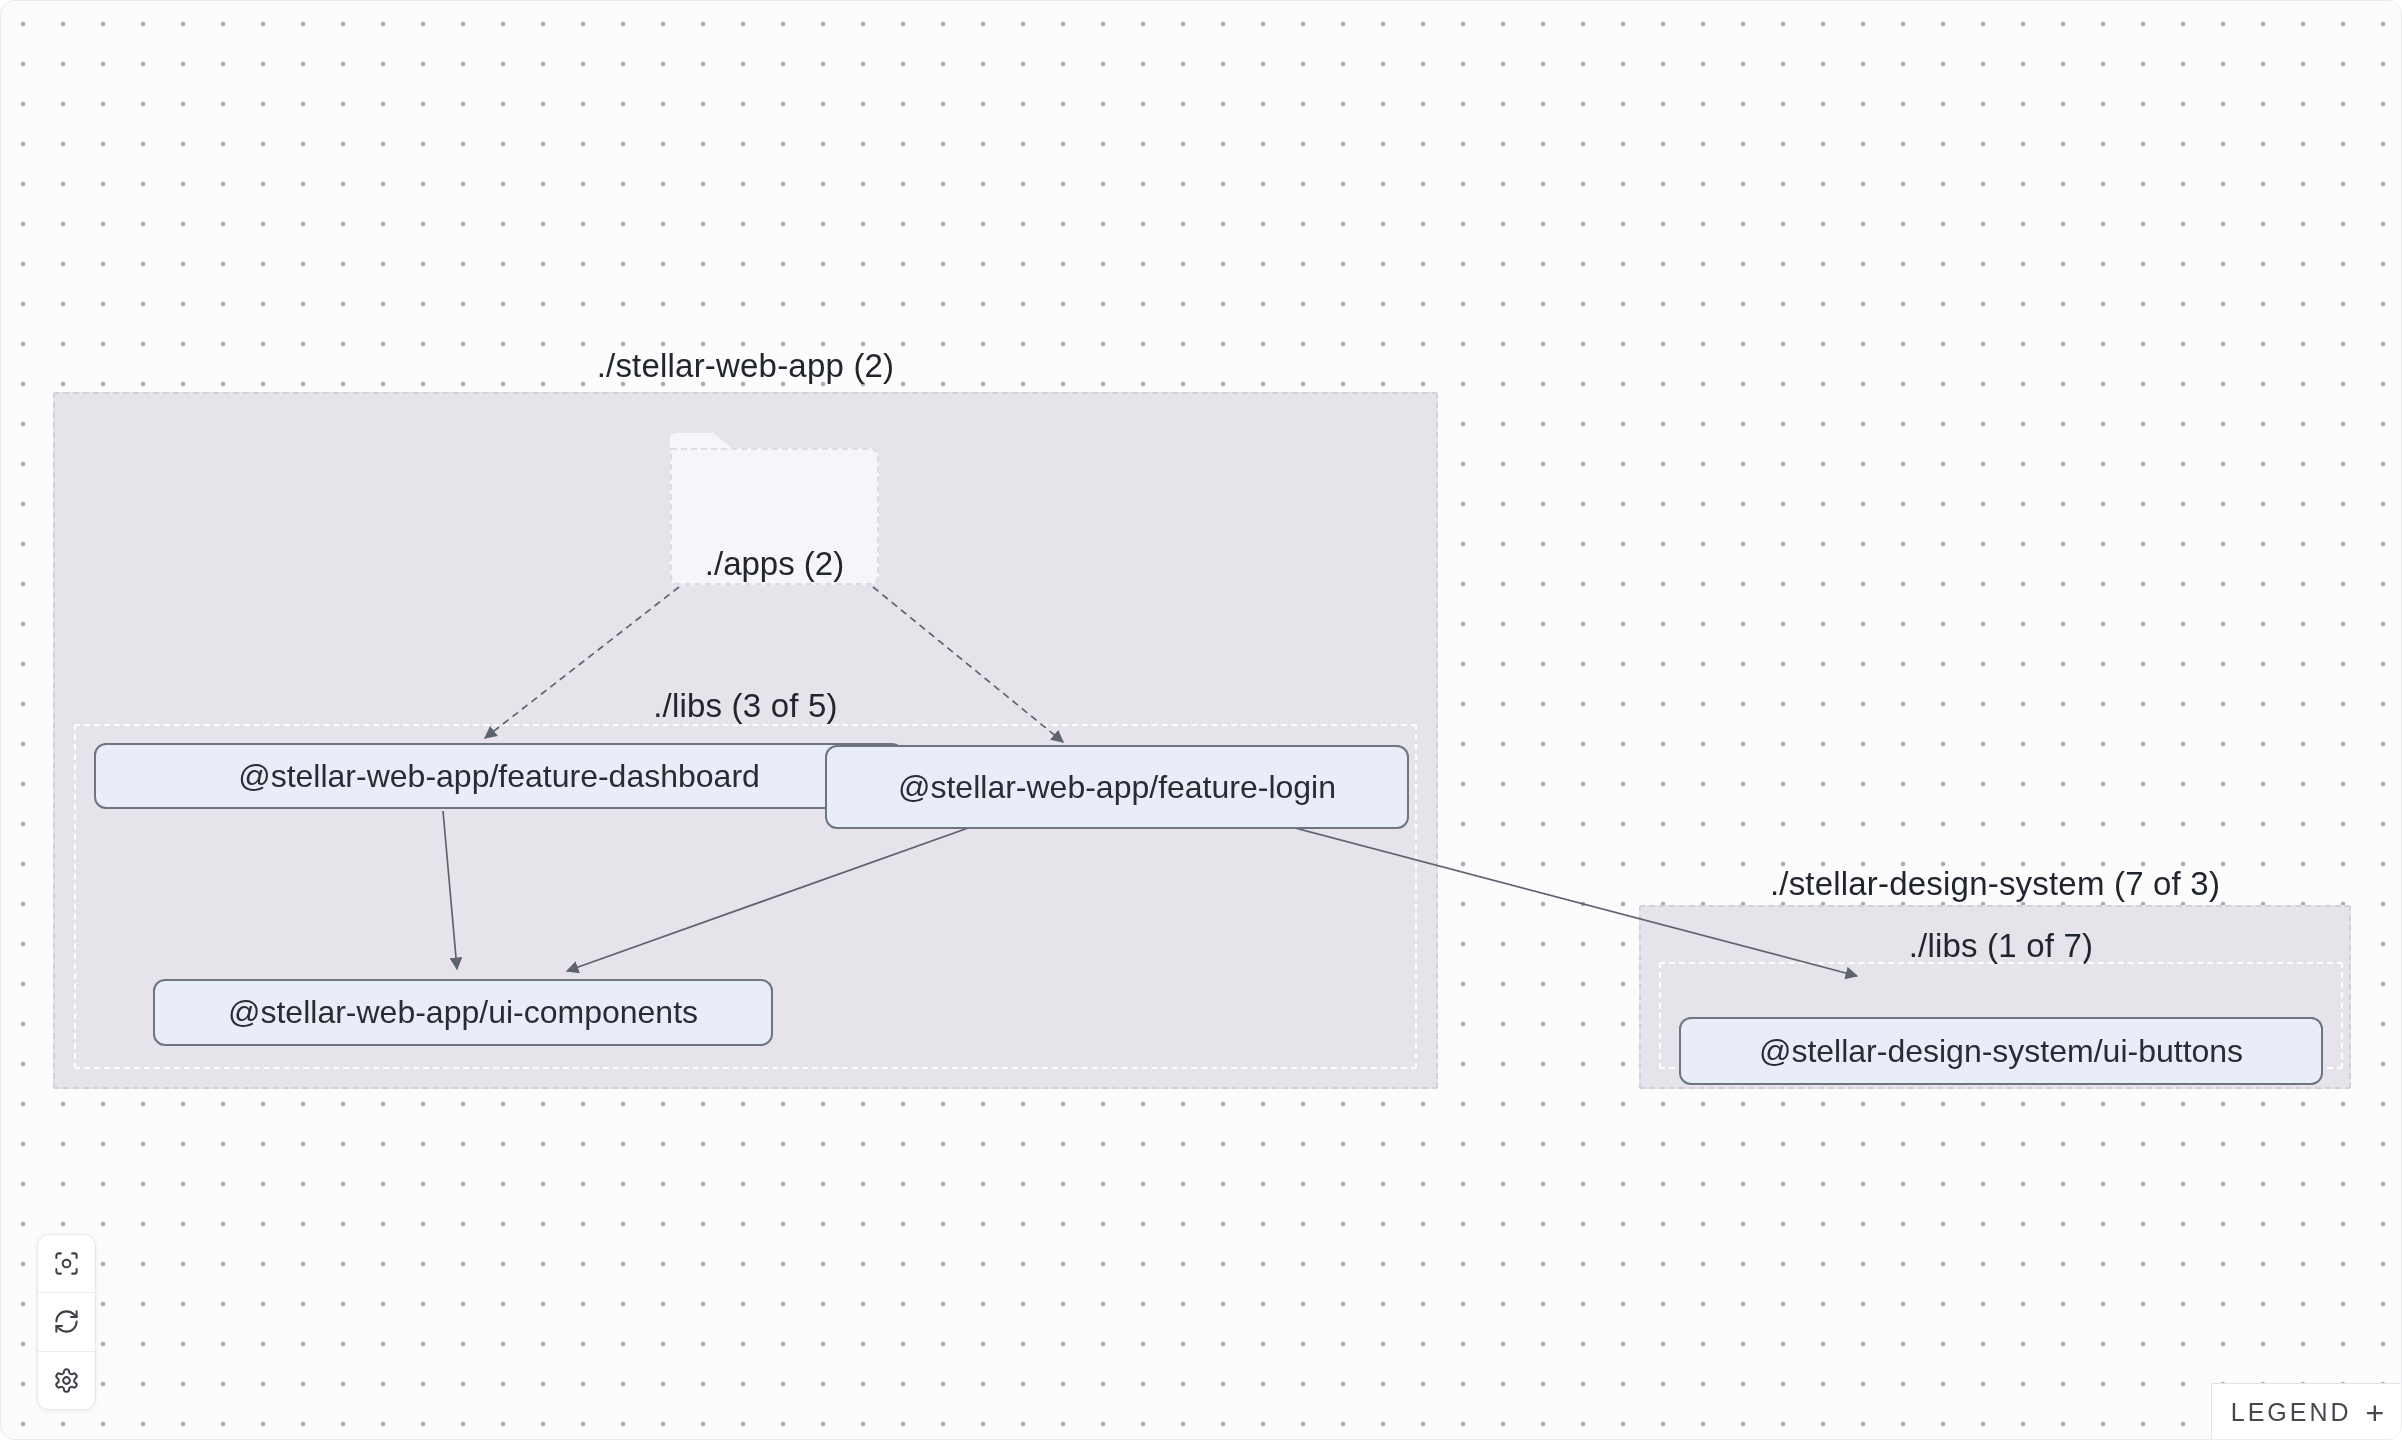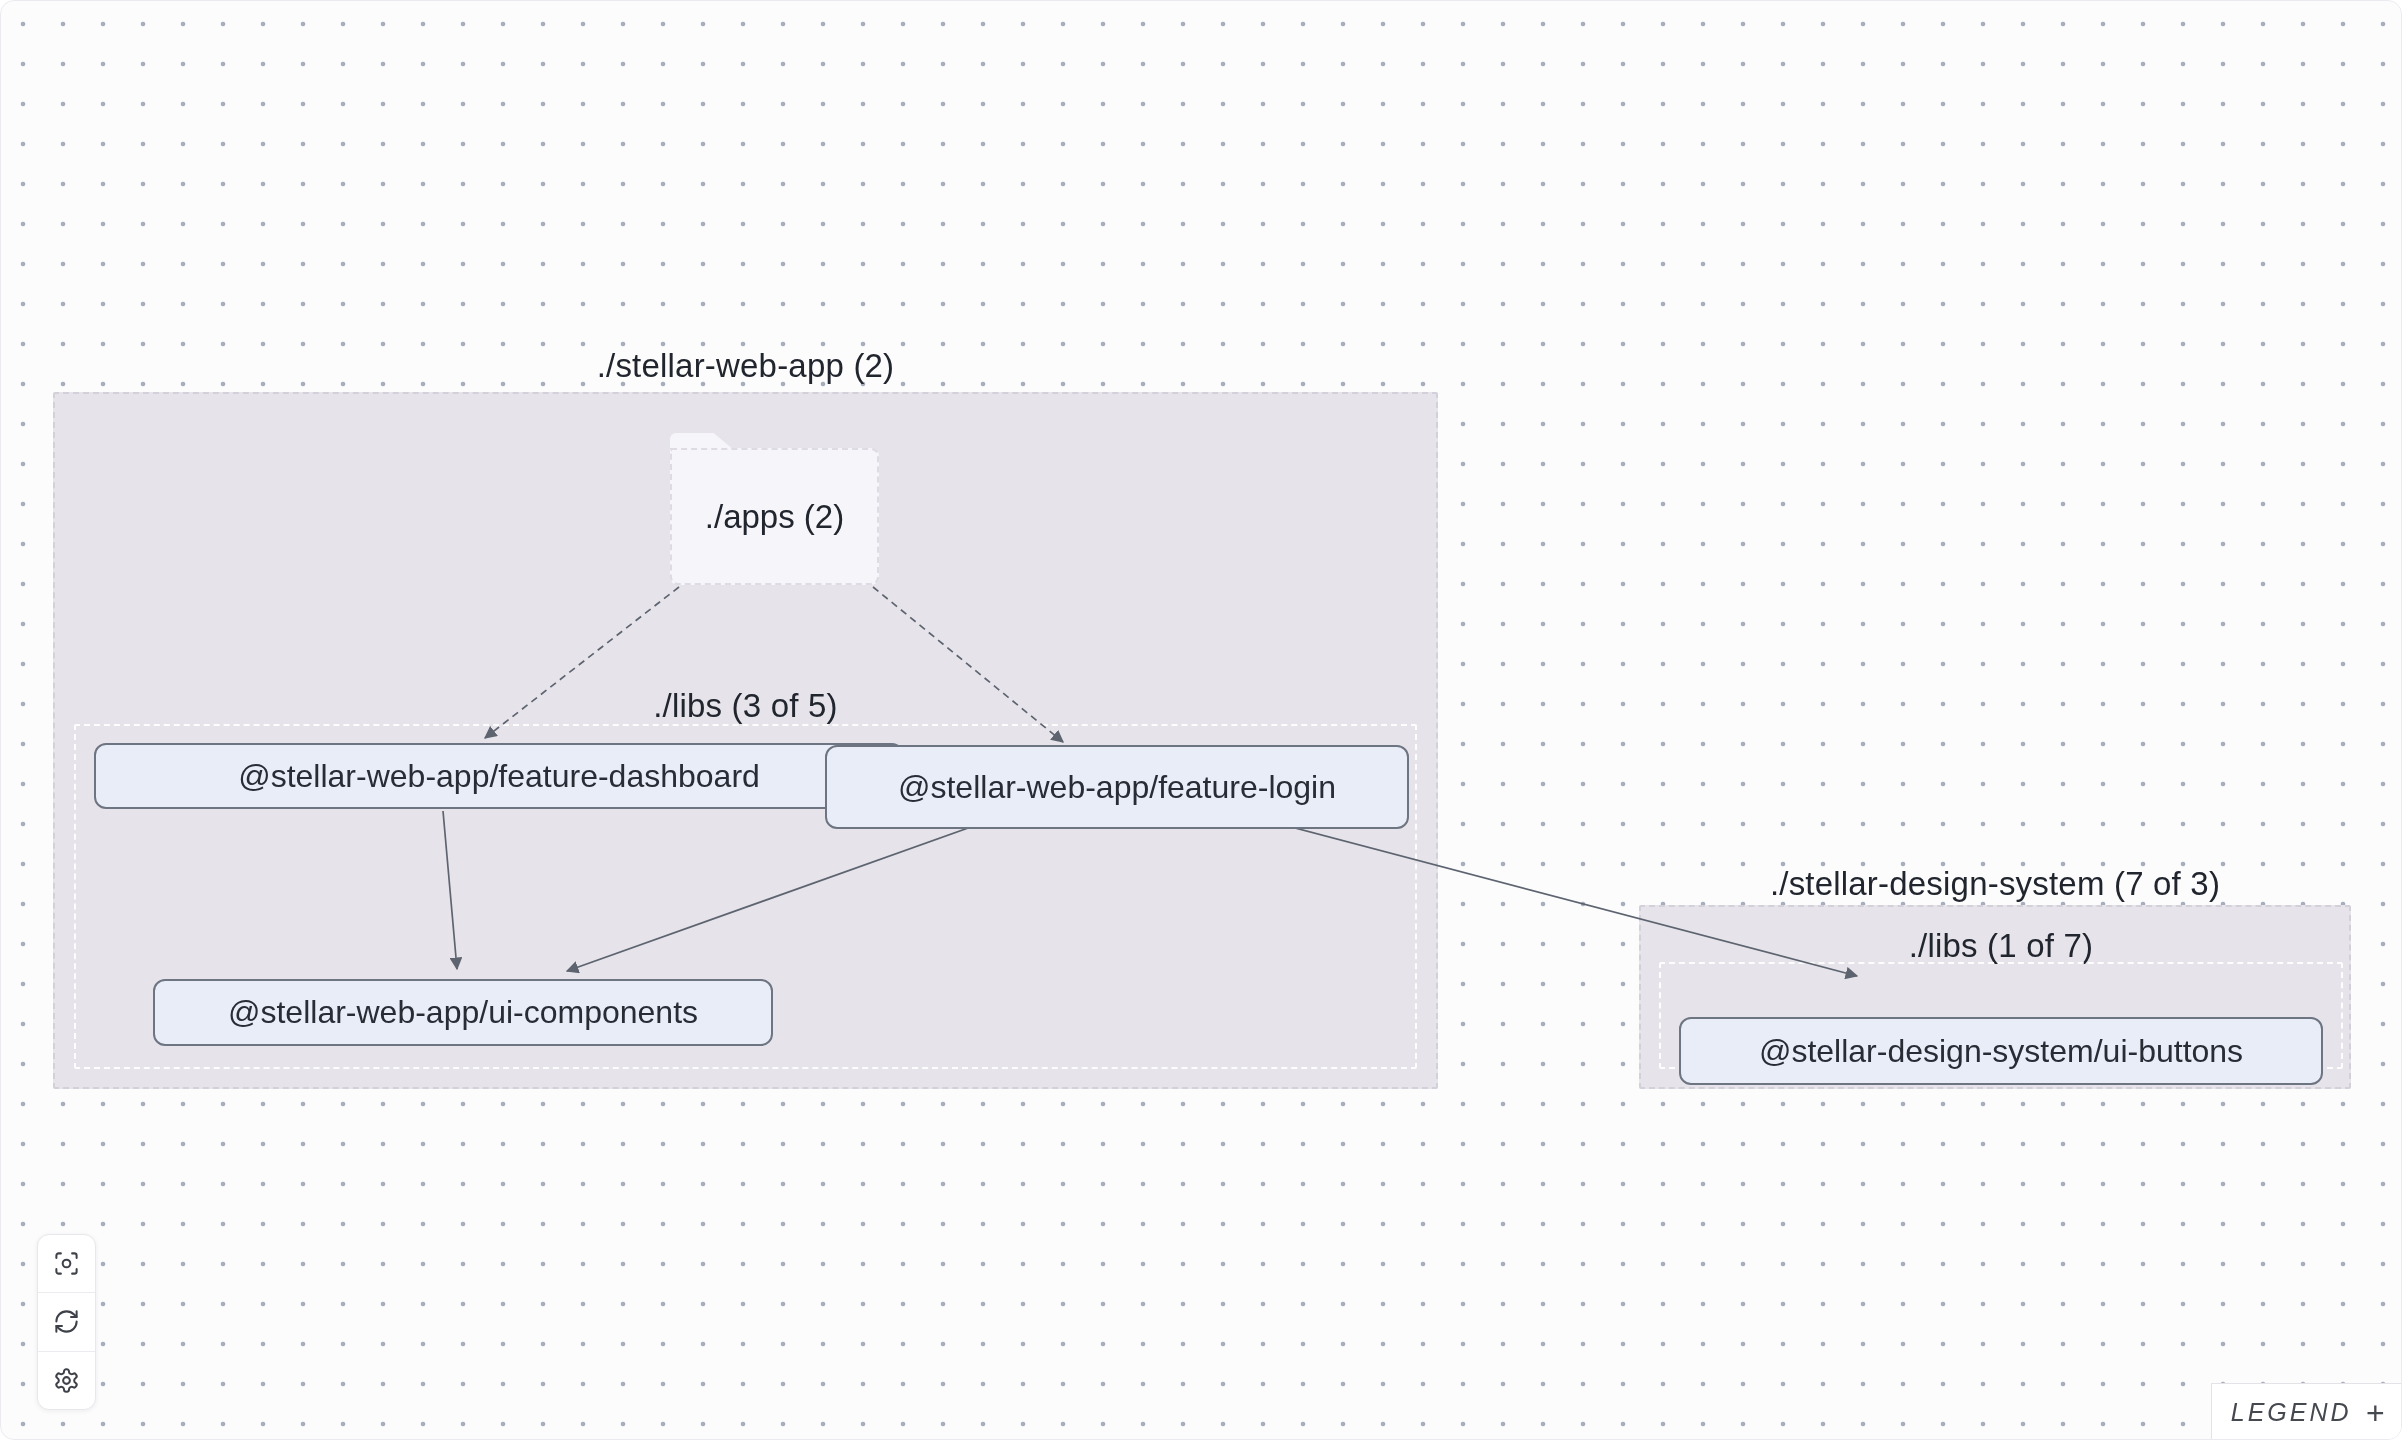--- a/index.html
+++ b/index.html
@@ -39,21 +39,21 @@
   }
   .toolbar button{
     flex:1;background:transparent;border:none;margin:0;padding:0;cursor:pointer;
     display:flex;align-items:center;justify-content:center;
   }
   .toolbar button + button{border-top:1px solid #ececf0;}
   .toolbar svg{stroke:#3e4149;fill:none;stroke-width:1.8;stroke-linecap:round;stroke-linejoin:round;}
   .legend{
     position:absolute;left:2210px;top:1382px;width:192px;height:58px;box-sizing:border-box;
     background:#ffffff;border:1px solid #e4e3e8;border-right:none;border-bottom:none;
-    display:flex;align-items:center;justify-content:center;gap:14px;cursor:pointer;font-style:italic;
+    display:flex;align-items:center;justify-content:center;gap:14px;cursor:pointer;
   }
   .legend-text{font-size:25px;letter-spacing:3px;color:#45484f;}
   .legend-plus{font-size:32px;font-weight:300;color:#45484f;line-height:1;}
 </style>
 </head>
 <body>
 
 <div class="stage">
 
   <div class="ctr-label" style="left:52px;top:346px;width:1385px;">./stellar-web-app (2)</div>
@@ -62,21 +62,21 @@
   <div class="ctr-label" style="left:1638px;top:864px;width:712px;">./stellar-design-system (7 of 3)</div>
   <div class="container" style="left:1638px;top:904px;width:712px;height:184px;"></div>
 
   <div class="ctr-label" style="left:73px;top:686px;width:1343px;">./libs (3 of 5)</div>
   <div class="inner-container" style="left:73px;top:723px;width:1343px;height:345px;"></div>
 
   <div class="ctr-label" style="left:1658px;top:926px;width:684px;">./libs (1 of 7)</div>
   <div class="inner-container" style="left:1658px;top:961px;width:684px;height:107px;"></div>
 
   <div class="folder-tab" style="left:669px;top:432px;width:64px;height:17px;"></div>
-  <div class="folder-body" style="left:669px;top:447px;width:209px;height:137px;">
+  <div class="folder-body" style="left:669px;top:447px;width:209px;height:137px;align-items:flex-end;">
     <span>./apps (2)</span>
   </div>
 
   <svg class="edges" viewBox="0 0 2402 1440">
     <defs>
       <marker id="arrow" viewBox="0 0 10 10" refX="9" refY="5" markerWidth="7.5" markerHeight="7.5" orient="auto-start-reverse">
         <path d="M0,0 L10,5 L0,10 z" fill="#5d6470"></path>
       </marker>
     </defs>
     <path class="edge dashed" d="M678,586 L484,737" marker-end="url(#arrow)"></path>

